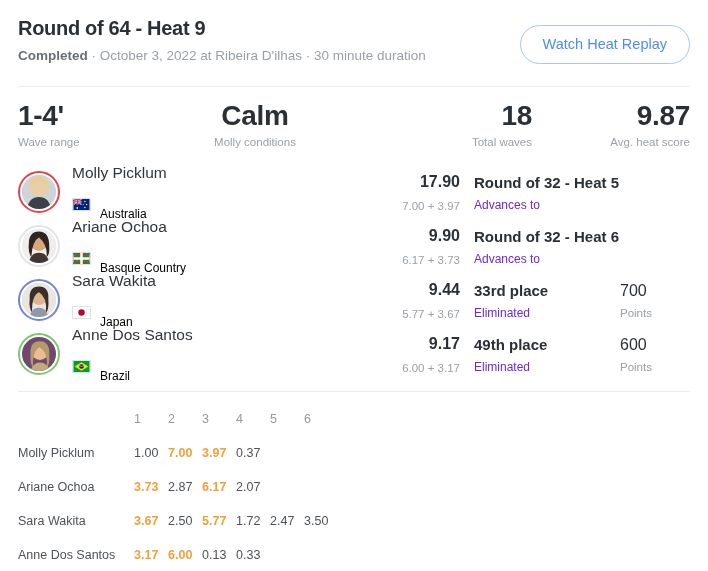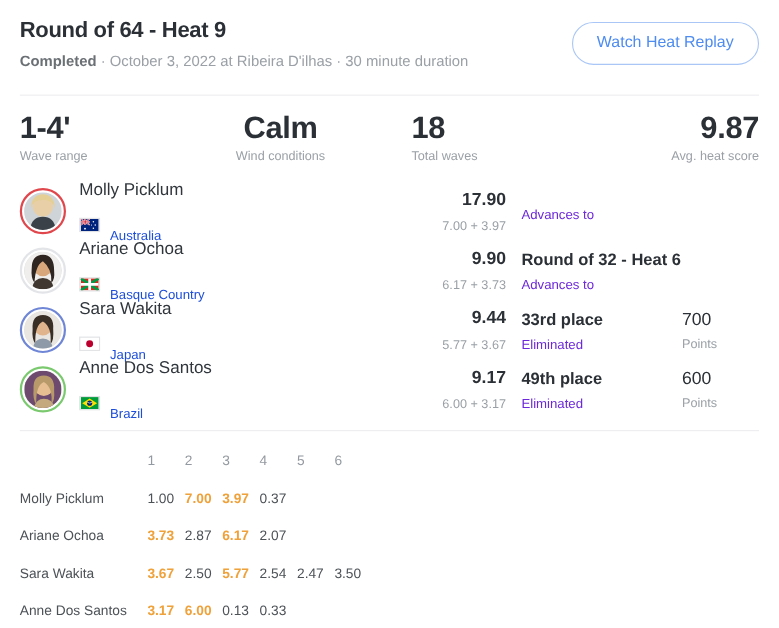--- a/index.html
+++ b/index.html
@@ -6,56 +6,56 @@
   html, body {
     width: 708px; height: 571px;
     background: #ffffff;
     font-family: "Liberation Sans", sans-serif;
     color: #2e3338;
     overflow: hidden;
   }
   .card { width: 708px; height: 571px; position: relative; background:#fff; }
 
   
-  .header { padding: 14px 18px 0 18px; display:flex; align-items:center; justify-content:space-between; }
+  .header { padding: 14px 18px 0 18px; display:flex; align-items:flex-end; justify-content:space-between; }
   .header-left { padding-top: 2px; }
   .heat-title { font-size: 20px; font-weight: bold; letter-spacing: -0.3px; color:#2b3036; line-height: 24px; }
   .heat-sub { margin-top: 7px; font-size: 13.5px; color:#9aa0a6; line-height: 17px; white-space: nowrap; }
   .heat-sub .status { color:#6b7075; font-weight: bold; }
   .replay-btn {
     border: 1.5px solid #a9c6f6; border-radius: 24px;
     color:#4e8cf0; background:#fff;
     font-size: 14.5px; padding: 11px 22px; line-height: 15px;
     white-space: nowrap; cursor: pointer;
     font-family: "Liberation Sans", sans-serif;
   }
 
   .divider { height:1px; background:#ededef; margin: 0 18px; }
   .divider.top { margin-top: 22px; }
 
   
   .stats { display:flex; padding: 16px 18px 0 18px; }
   .stat { flex: 1; }
   .stat.s0 { text-align:left; }
   .stat.s1 { text-align:center; }
-  .stat.s2 { text-align:left; padding-left: 40px; }
+  .stat.s2 { text-align:right; padding-left: 40px; }
   .stat.s3 { text-align:right; }
   .stat-val { font-size: 28px; font-weight: bold; color:#2b3036; letter-spacing:-0.3px; line-height: 26px;}
   .stat-lbl { font-size: 11.5px; color:#9aa0a6; margin-top: 6px; line-height:14px; }
 
   
   .athletes { padding: 16px 18px 0 18px; }
   .athlete { display:flex; align-items:center; height: 54px; }
   .avatar-wrap { width: 42px; height: 42px; flex: 0 0 42px; border-radius: 50%; padding: 2px; }
   .avatar { width: 100%; height: 100%; border-radius: 50%; overflow:hidden; display:block; background:#d8dadd; }
   .ath-mid { flex: 1 1 auto; padding-left: 12px; min-width:0; }
   .ath-name { font-size: 15.5px; color:#30363c; line-height: 19px; white-space:nowrap; }
   .ath-country { display:flex; align-items:center; margin-top: 5px; }
   .flag { width: 19px; height: 13px; border:1px solid #dfe1e4; flex:0 0 19px; position:relative; overflow:hidden; }
-  .ctry-name { font-size: 12px; color:#1d4ed8; margin-left: 9px; line-height: 14px; white-space:nowrap;margin-top:20px;}
+  .ctry-name { font-size: 12px; color:#000000; margin-left: 9px; line-height: 14px; white-space:nowrap;margin-top:20px;}
   .ath-score { text-align:right; width: 96px; flex: 0 0 96px; }
   .score-total { font-size: 16px; font-weight:bold; color:#2b3036; line-height:19px; }
   .score-parts { font-size: 11.5px; color:#9aa0a6; margin-top: 8px; line-height:14px; white-space:nowrap;}
   .ath-status { width: 160px; flex: 0 0 160px; padding-left: 14px; }
   .status-main { font-size: 15px; font-weight:bold; color:#2b3036; line-height:19px; white-space:nowrap;}
   .status-sub { font-size: 12px; color:#6d28d9; margin-top: 6px; line-height:14px; }
   .ath-points { width: 70px; flex: 0 0 70px; }
   .pts-val { font-size: 16px; color:#2b3036; line-height:19px; }
   .pts-lbl { font-size: 11.5px; color:#9aa0a6; margin-top: 6px; line-height:14px; }
 
@@ -83,21 +83,21 @@
 
   <div class="divider top"></div>
 
   <div class="stats">
     <div class="stat s0">
       <div class="stat-val">1-4'</div>
       <div class="stat-lbl">Wave range</div>
     </div>
     <div class="stat s1">
       <div class="stat-val">Calm</div>
-      <div class="stat-lbl">Wind conditions</div>
+      <div class="stat-lbl">Molly conditions</div>
     </div>
     <div class="stat s2">
       <div class="stat-val">18</div>
       <div class="stat-lbl">Total waves</div>
     </div>
     <div class="stat s3">
       <div class="stat-val">9.87</div>
       <div class="stat-lbl">Avg. heat score</div>
     </div>
   </div>
@@ -134,20 +134,21 @@
               </svg>
           </span>
           <span class="ctry-name">Australia</span>
         </div>
       </div>
       <div class="ath-score">
         <div class="score-total">17.90</div>
         <div class="score-parts">7.00 + 3.97</div>
       </div>
       <div class="ath-status">
+        <div class="status-main">Round of 32 - Heat 5</div>
         <div class="status-sub">Advances to</div>
       </div>
       <div class="ath-points">
         <div class="pts-val"></div>
         <div class="pts-lbl"></div>
       </div>
     </div>
 
     <div class="athlete">
       <div class="avatar-wrap" style="border:2px solid #e2e4e7;">
@@ -296,21 +297,21 @@
       <div class="wave-cell">2.07</div>
       <div class="wave-cell"></div>
       <div class="wave-cell"></div>
     </div>
 
     <div class="wave-row">
       <div class="wave-name">Sara Wakita</div>
       <div class="wave-cell counted">3.67</div>
       <div class="wave-cell">2.50</div>
       <div class="wave-cell counted">5.77</div>
-      <div class="wave-cell">2.54</div>
+      <div class="wave-cell">1.72</div>
       <div class="wave-cell">2.47</div>
       <div class="wave-cell">3.50</div>
     </div>
 
     <div class="wave-row">
       <div class="wave-name">Anne Dos Santos</div>
       <div class="wave-cell counted">3.17</div>
       <div class="wave-cell counted">6.00</div>
       <div class="wave-cell">0.13</div>
       <div class="wave-cell">0.33</div>

